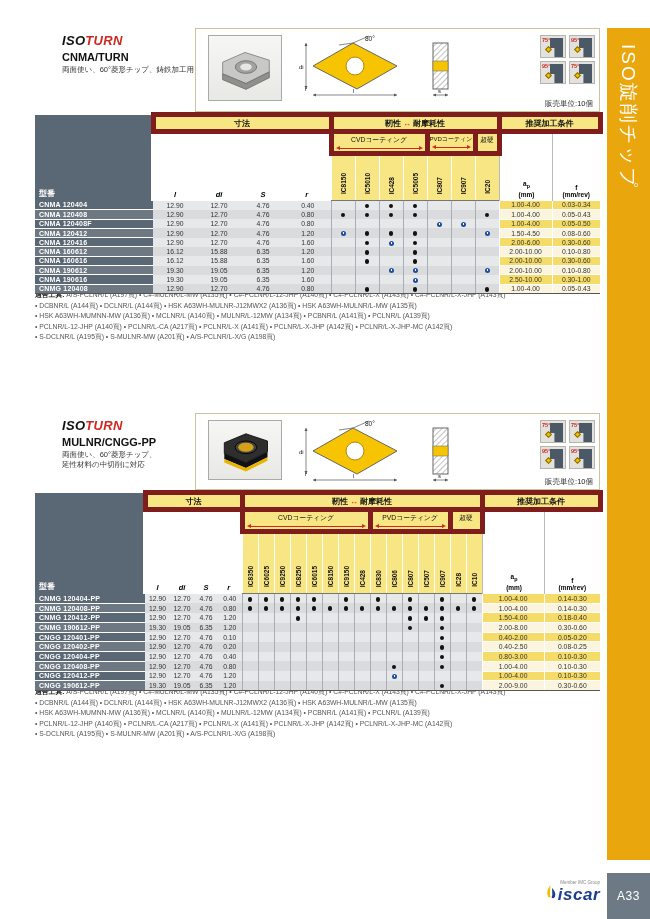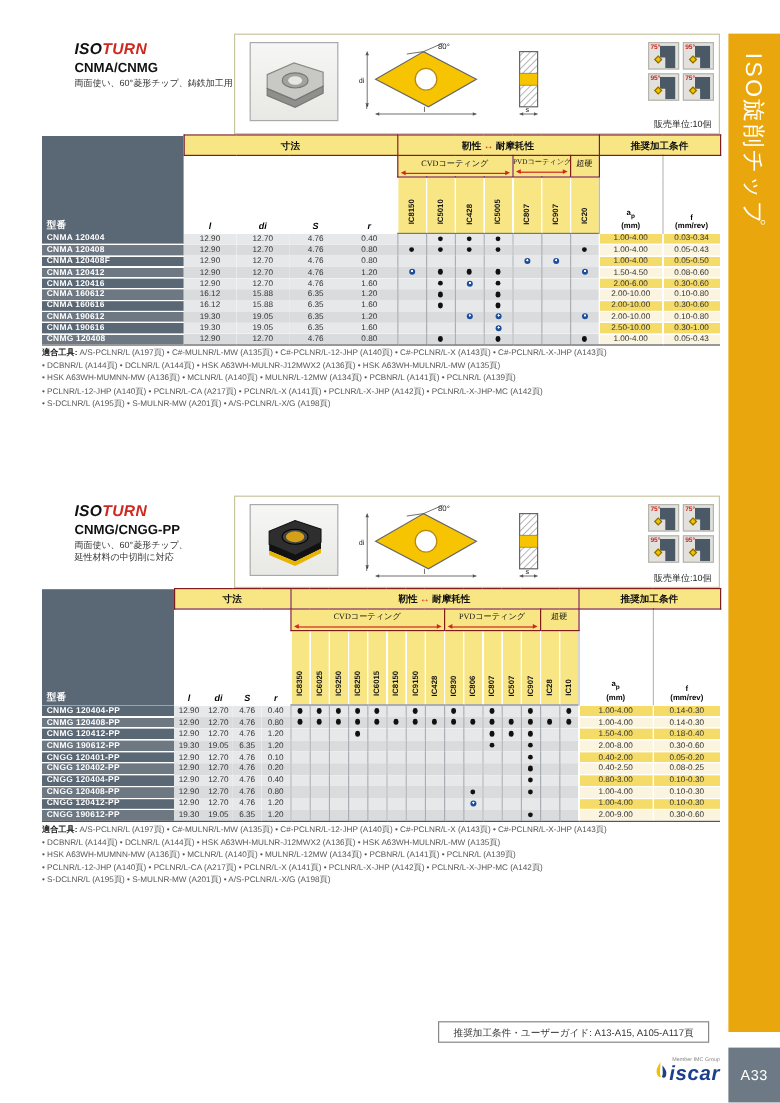--- a/index.html
+++ b/index.html
@@ -37,21 +37,21 @@
   .tile .angle{position:absolute;left:1px;top:1px;color:var(--red);font-size:5.5px;font-weight:bold;}
   .salesunit{position:absolute;right:6px;bottom:2px;font-size:7.5px;color:#222;}
 
   
   table.spec{position:absolute;left:35px;width:565px;table-layout:fixed;border-collapse:collapse;}
   #sec1 table.spec{top:84px;} #sec2 table.spec{top:77px;}
   .spec th,.spec td{padding:0;overflow:hidden;white-space:nowrap;}
   .spec thead tr:last-child th{border-bottom:1px solid #777;}
   th.corner{background:var(--slate);position:relative;}
   th.corner span{position:absolute;left:4px;bottom:2px;color:#fff;font-size:8px;font-weight:bold;}
-  th.yh{background:var(--yellow);font-size:8px;font-weight:bold;color:#111;border:1px solid #7f1d1d;font-family:Liberation Serif, serif;}
+  th.yh{background:var(--yellow);font-size:8px;font-weight:bold;color:#111;border:5px solid #7f1d1d;}
   th.yh .tw{display:inline-flex;align-items:center;gap:2px;}
   .harrow{color:var(--red);font-size:8px;font-weight:normal;}
   th.grp{font-weight:normal;font-size:6.8px;vertical-align:top;padding-top:1px;}
   th.grp.sm{font-size:6px;}
   .garrow{position:relative;height:5px;margin:1px 2px 0 2px;
     background:linear-gradient(var(--red),var(--red)) center/calc(100% - 4px) 1px no-repeat;}
   .garrow::before{content:"";position:absolute;left:0;top:0;border-top:2.5px solid transparent;border-bottom:2.5px solid transparent;border-right:4px solid var(--red);}
   .garrow::after{content:"";position:absolute;right:0;top:0;border-top:2.5px solid transparent;border-bottom:2.5px solid transparent;border-left:4px solid var(--red);}
   th.dimh{background:#fff;vertical-align:bottom;font-size:7.5px;font-weight:bold;font-style:italic;padding-bottom:2px;}
   th.apfh{background:#fff;vertical-align:bottom;font-size:6.5px;font-weight:bold;line-height:7.5px;padding-bottom:2px;border-left:1px solid #bbb;}
@@ -92,21 +92,21 @@
 </style>
 </head>
 <body>
 
 <div id="page">
 
   <div class="section" id="sec1">
     <div class="brand">
       <span class="iso">ISO</span><span class="turn">TURN</span>
     </div>
-    <div class="sec-title">CNMA/CNMG</div>
+    <div class="sec-title">CNMA/TURN</div>
     <div class="sec-sub">両面使い、60°菱形チップ、鋳鉄加工用</div>
 
     <div class="topbox">
       <div class="photo">
         <svg viewBox="0 0 70 60">
           <path d="M12 24 L35 14 L60 22 L60 34 L36 46 L12 36 Z" fill="#c8c8c5" stroke="#8a8a88" stroke-width="1"></path>
           <path d="M12 36 L36 46 L60 34 L60 40 L36 52 L12 42 Z" fill="#8f8f8c" stroke="#777"></path>
           <ellipse cx="36" cy="29" rx="11" ry="6.5" fill="#a2a2a0" stroke="#777"></ellipse>
           <ellipse cx="36" cy="29" rx="6" ry="3.6" fill="#e6e6e3"></ellipse>
         </svg>
@@ -383,21 +383,21 @@
             <td class="fv">0.05-0.43</td>
           </tr>
         </tbody>
       </table>
     </div>
 
   <div class="section" id="sec2">
     <div class="brand">
       <span class="iso">ISO</span><span class="turn">TURN</span>
     </div>
-    <div class="sec-title">CNMG/CNGG-PP</div>
+    <div class="sec-title">MULNR/CNGG-PP</div>
     <div class="sec-sub">
       <div>両面使い、60°菱形チップ、</div>
       <div>延性材料の中切削に対応</div>
     </div>
 
     <div class="topbox">
       <div class="photo">
         <svg viewBox="0 0 70 60">
           <path d="M12 22 L36 12 L60 20 L60 32 L36 44 L12 34 Z" fill="#2e2e2e" stroke="#111"></path>
           <path d="M12 34 L36 44 L60 32 L60 38 L36 50 L12 40 Z" fill="#111"></path>
@@ -773,21 +773,20 @@
             <td class="apv">2.00-9.00</td>
             <td class="fv">0.30-0.60</td>
           </tr>
         </tbody>
       </table>
     </div>
 
   <div id="sidebar">
     <div class="vtext">ISO旋削チップ</div>
   </div>
-  <div id="guidebox">推奨加工条件・ユーザーガイド: A13-A15, A105-A117頁</div>
   <div id="iscar">
     <div class="imc">Member IMC Group</div>
     <div class="word">
       <svg width="11" height="17" viewBox="0 0 11 17">
         <path d="M4.5 0 C2 4 0.5 6 1.5 10 C2.2 12.5 4 13 4.8 12 C3.6 10 4 7 4.5 0 Z" fill="#f3c000"></path>
         <path d="M6 3 C8.5 6 10 8 9 11.5 C8.3 13.6 6.2 13.6 5.6 12.3 C6.8 10.5 6.2 8 6 3 Z" fill="#1c3e8e"></path>
       </svg>
       <span>iscar</span>
     </div>
   </div>

